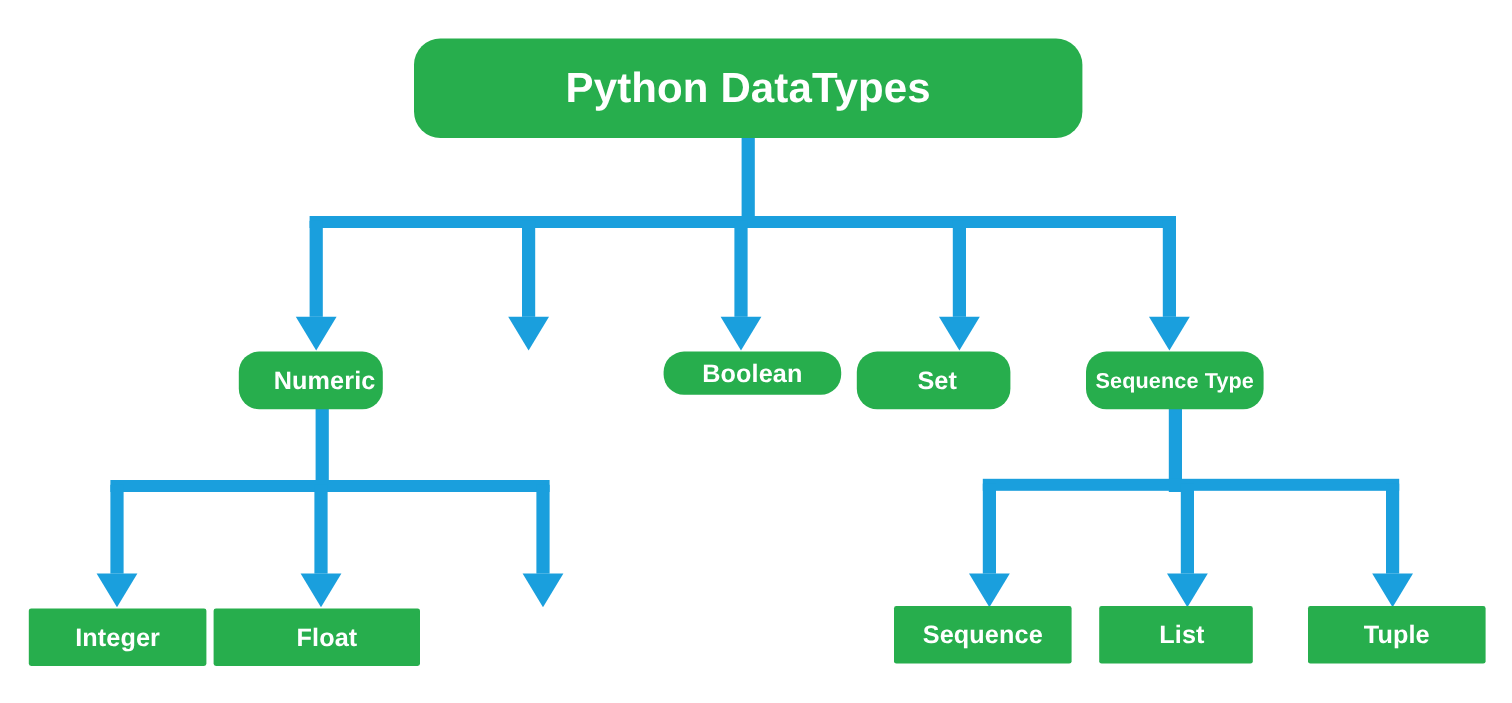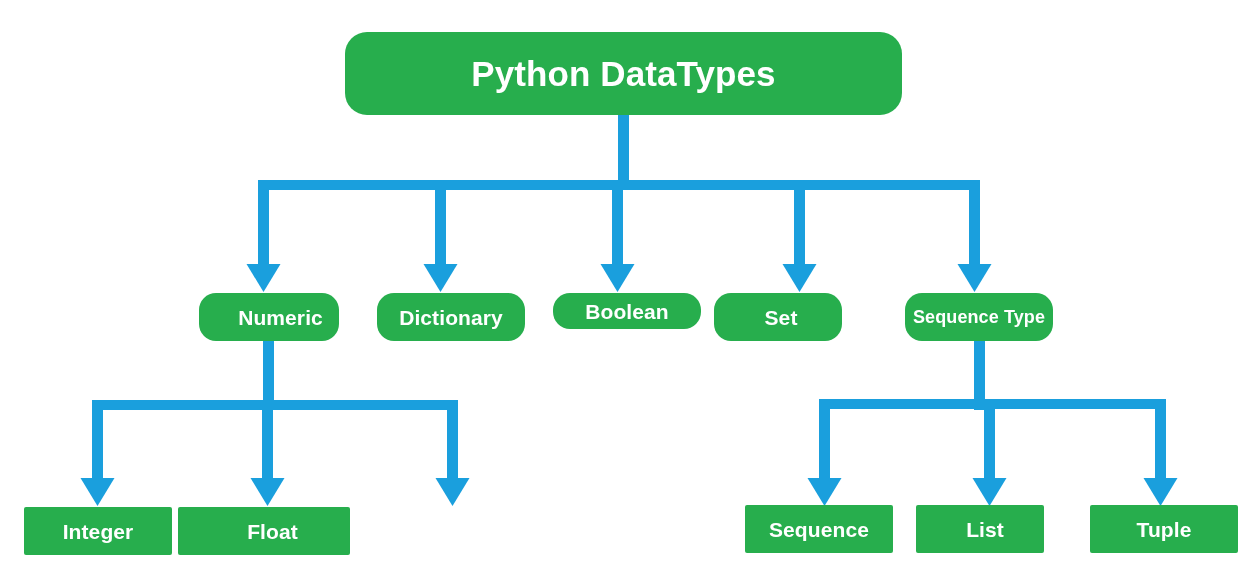--- a/index.html
+++ b/index.html
@@ -102,23 +102,22 @@
       <polygon points="807.5,478 841.5,478 824.5,506"></polygon>
       <rect x="984" y="403" width="11" height="75"></rect>
       <polygon points="972.5,478 1006.5,478 989.5,506"></polygon>
       <rect x="1155" y="403" width="11" height="75"></rect>
       <polygon points="1143.5,478 1177.5,478 1160.5,506"></polygon>
     </g>
   </svg>
 
   <div class="node root" style="left:345px; top:32px; width:557px; height:83px;">Python DataTypes</div>
 
-  <div class="node level1" style="left:199px; top:293px; width:140px; height:48px;padding-left:29px;">Numeric</div>
+  <div class="node level1" style="left:199px; top:293px; width:120px; height:48px;padding-left:29px;">Numeric</div>
 
-  <div class="node level1" style="left:377px; top:293px; width:148px; height:48px;">Dictionary</div>
 
   <div class="node level1" style="left:553px; top:293px; width:148px; height:36px;">Boolean</div>
 
   <div class="node level1" style="left:714px; top:293px; width:128px; height:48px;padding-left:12px;">Set</div>
 
   <div class="node level1 small" style="left:905px; top:293px; width:148px; height:48px;">Sequence Type</div>
 
   <div class="node level2" style="left:24px; top:507px; width:148px; height:48px;">Integer</div>
 
   <div class="node level2" style="left:178px; top:507px; width:172px; height:48px;padding-left:23px;">Float</div>

